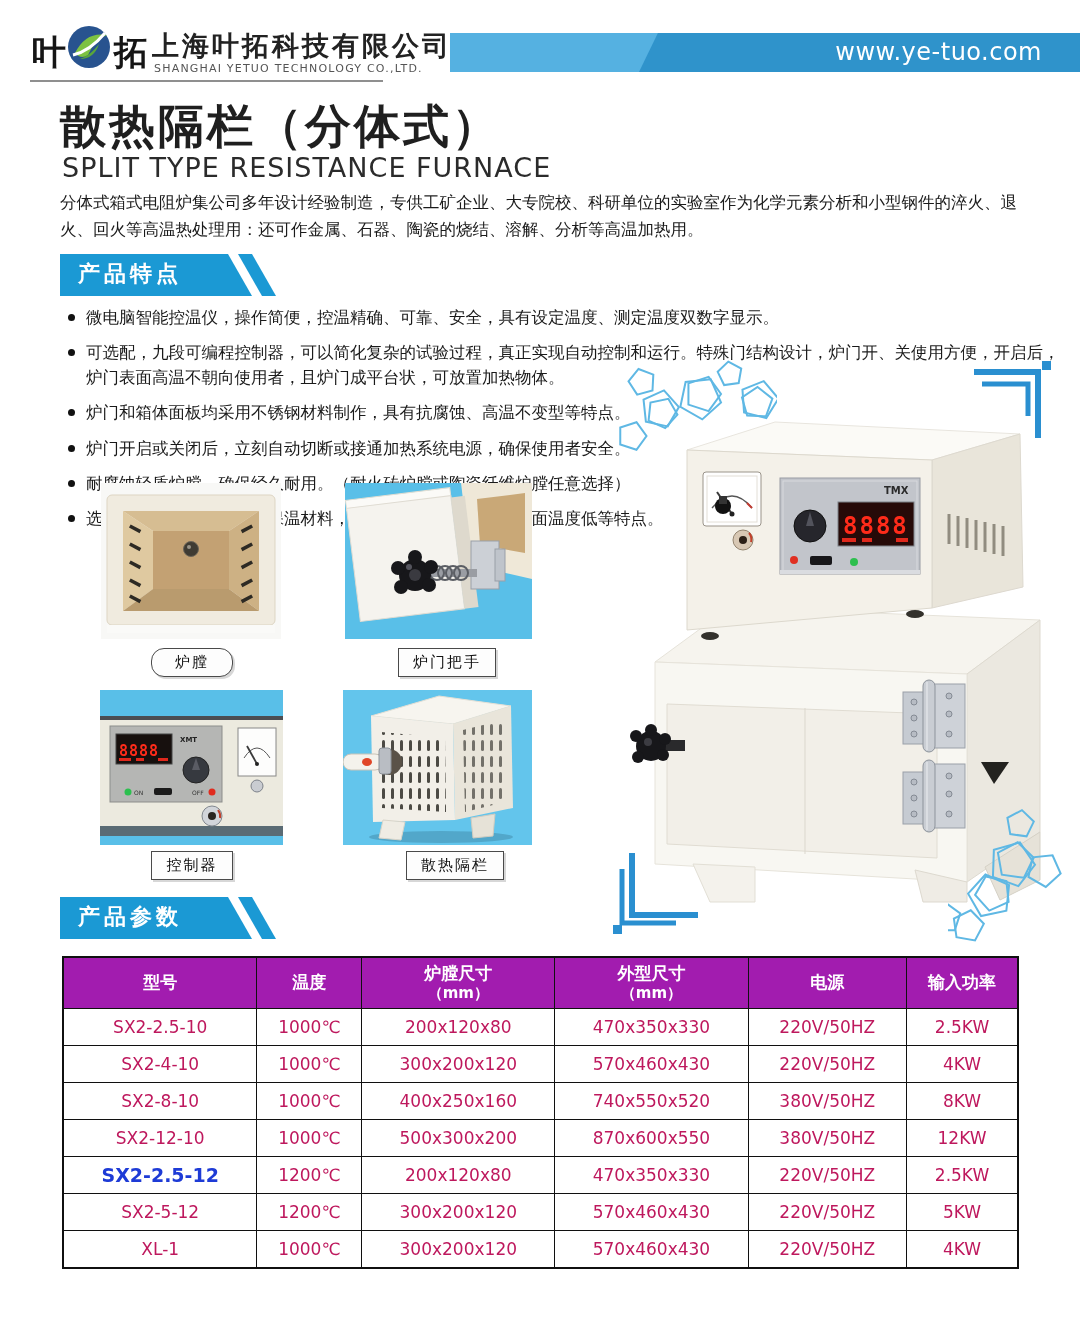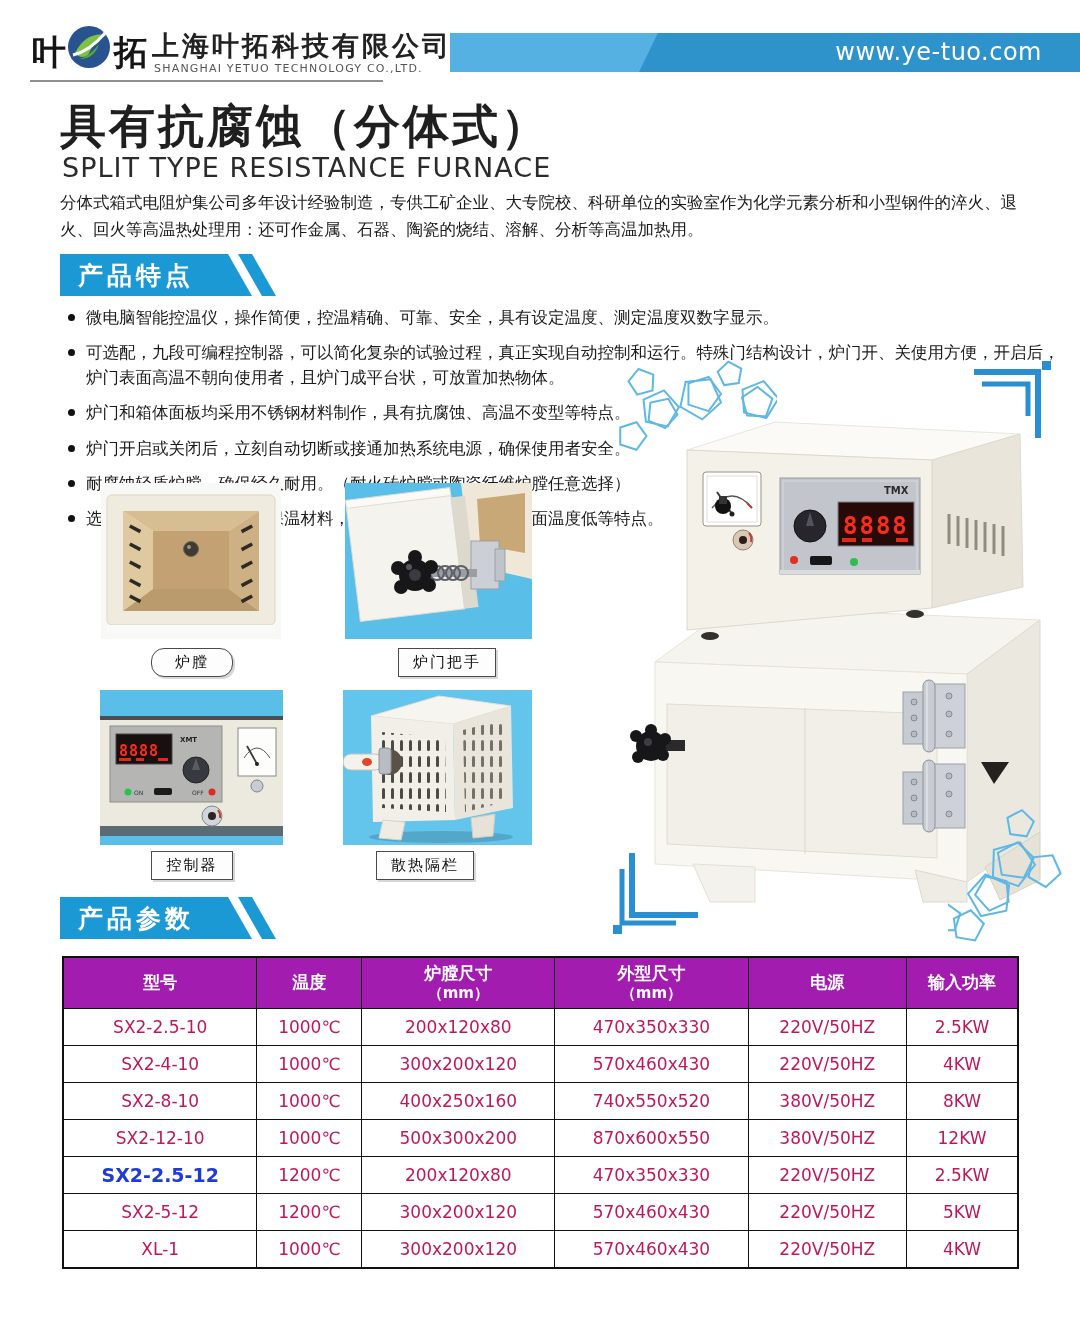--- a/index.html
+++ b/index.html
@@ -16,21 +16,21 @@
         clip-path:polygon(33% 0,100% 0,100% 100%,30% 100%);}
   .site-banner .url{position:absolute;right:38px;top:0;line-height:39px;color:#fff;
         font-size:24px;letter-spacing:.5px;}
   
   .title-cn{font-size:46px;font-weight:bold;color:#1f1f1f;letter-spacing:3px;}
   .title-en{font-size:27px;color:#2b2b2b;letter-spacing:1px;}
   .intro{font-size:16.5px;line-height:1.62;color:#1a1a1a;width:988px;}
   
   .ribbon{width:230px;height:42px;}
   .ribbon svg{position:absolute;left:0;top:0;}
-  .ribbon .txt{position:absolute;left:18px;top:5px;color:#fff;font-size:25px;
+  .ribbon .txt{position:absolute;left:18px;top:5px;color:#fff;font-size:22px;
         font-weight:bold;letter-spacing:4px;}
   
   .features{list-style:none;margin:10px;padding:0;width:1005px;}
   .features li{display:flex;gap:11px;margin-bottom:11px;font-size:16.5px;line-height:1.48;}
   .features .dot{flex:0 0 auto;width:7px;height:7px;border-radius:50%;background:#111;margin-top:8px;}
   
   .figlabel{height:27px;width:80px;border:1px solid #4a4a4a;background:#fdfdfd;
         box-shadow:2px 2px 0 rgba(140,140,140,.35);display:flex;align-items:center;
         justify-content:center;font-size:15px;letter-spacing:2px;color:#111;}
   
@@ -57,21 +57,21 @@
   <span class="abs logo-char" style="left:114px;top:30px;">拓</span>
   <span class="abs company-cn" style="left:152px;top:28px;">上海叶拓科技有限公司</span>
   <span class="abs company-en" style="left:154px;top:62px;">SHANGHAI YETUO TECHNOLOGY CO.,LTD.</span>
   <div class="abs logo-underline" style="left:30px;top:80px;width:353px;"></div>
 
   <div class="abs site-banner">
     <div class="dark"></div>
     <span class="url">www.ye-tuo.com</span>
   </div>
 
-  <div class="abs title-cn" style="left:60px;top:96px;">具有抗腐蚀（分体式）</div>
+  <div class="abs title-cn" style="left:60px;top:96px;">散热隔栏（分体式）</div>
   <div class="abs title-en" style="left:62px;top:152px;">SPLIT TYPE RESISTANCE FURNACE</div>
   <p class="abs intro" style="left:60px;top:178px;margin:0;padding-top:12px;">分体式箱式电阻炉集公司多年设计经验制造，专供工矿企业、大专院校、科研单位的实验室作为化学元素分析和小型钢件的淬火、退火、回火等高温热处理用：还可作金属、石器、陶瓷的烧结、溶解、分析等高温加热用。</p>
 
   <div class="abs ribbon" style="left:60px;top:254px;">
     <svg width="230" height="42">
       <polygon points="0,0 168,0 192,42 0,42" fill="#1b99d4"></polygon>
       <polygon points="178,0 192,0 216,42 202,42" fill="#1b99d4"></polygon>
     </svg>
     <span class="txt">产品特点</span>
   </div>
@@ -236,21 +236,21 @@
 
   <div class="abs figlabel" style="left:151px;top:648px;border-radius:13px;">
       <span>炉膛</span>
     </div>
   <div class="abs figlabel" style="left:398px;top:648px;width:96px;">
       <span>炉门把手</span>
     </div>
   <div class="abs figlabel" style="left:151px;top:851px;">
       <span>控制器</span>
     </div>
-  <div class="abs figlabel" style="left:376px;top:851px;width:96px;">
+  <div class="abs figlabel" style="left:406px;top:851px;width:96px;">
       <span>散热隔栏</span>
     </div>
 
   <svg class="abs" style="left:615px;top:412px;" width="450" height="492" viewBox="0 0 450 492">
 
     <g>
       <polygon points="40,250 115,195 425,208 352,262" fill="#f6f4ee" stroke="#e6e3da"></polygon>
       <polygon points="352,262 425,208 425,420 352,470" fill="#ebe8e0" stroke="#ddd9cf"></polygon>
       <polygon points="40,250 352,262 352,470 40,452" fill="#f8f7f2" stroke="#e6e3da"></polygon>
       <polygon points="52,292 322,302 322,446 52,432" fill="#f2efe8" stroke="#e0dcd2"></polygon>

